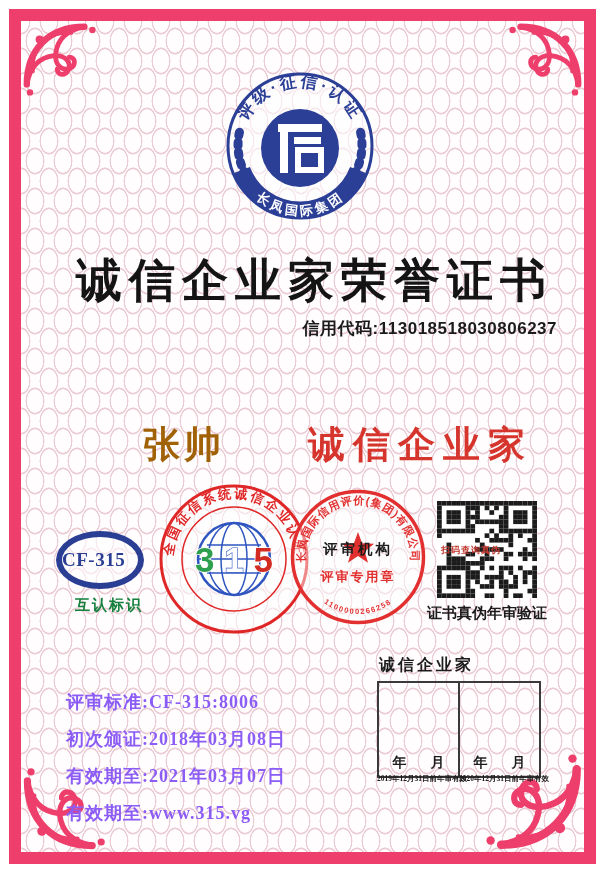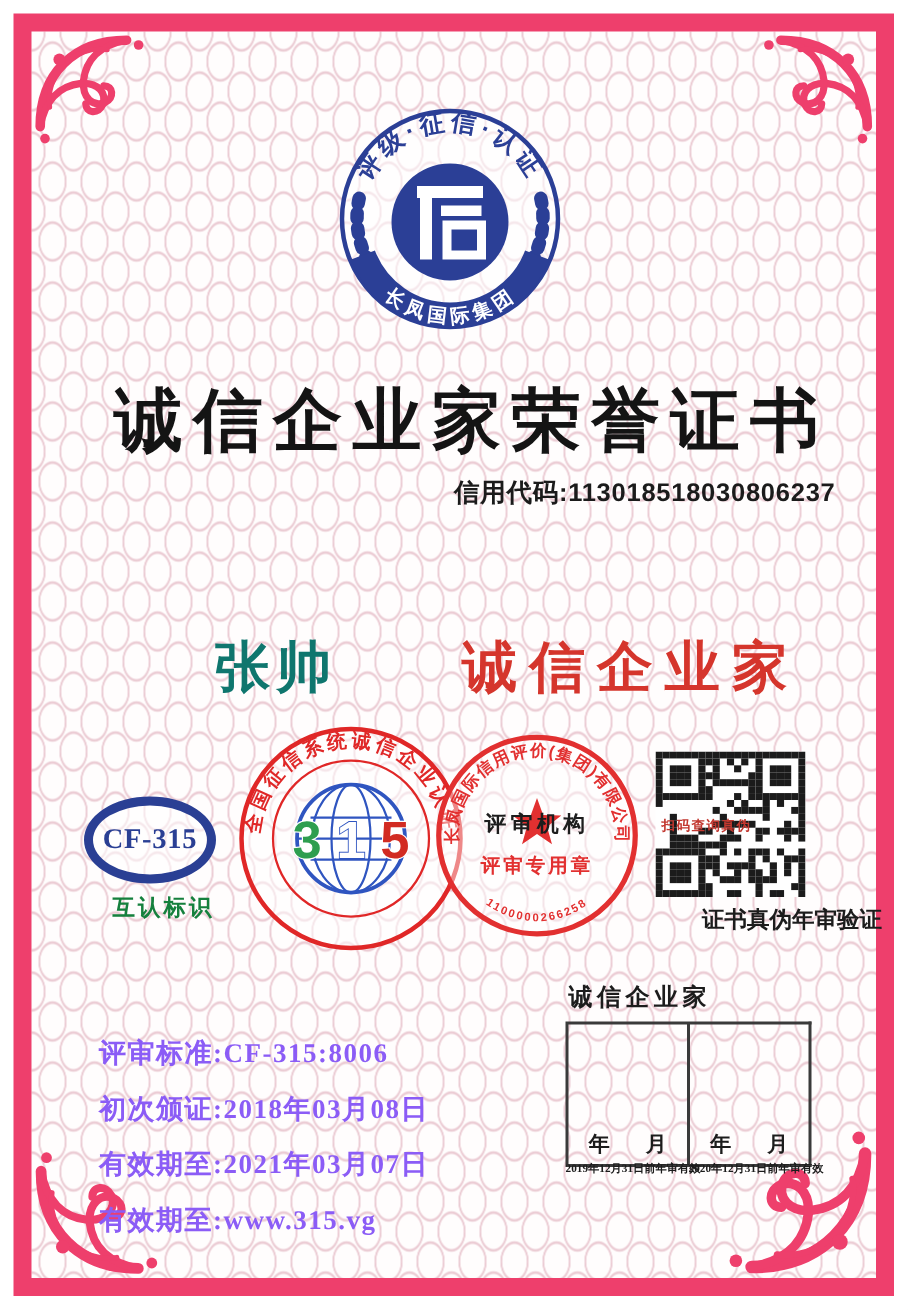--- a/index.html
+++ b/index.html
@@ -17,35 +17,35 @@
   .fl-tr{right:22px;top:22px;width:96px;height:96px;transform:rotate(90deg);}
   .fl-br{right:22px;bottom:22px;width:126px;height:126px;transform:rotate(180deg);}
   .fl-bl{left:22px;bottom:22px;width:108px;height:108px;transform:rotate(270deg);}
   .abs{position:absolute;z-index:5;}
   .emblem{left:214px;top:60px;width:172px;height:172px;}
   .title{left:0;top:250px;width:605px;text-align:center;font-size:46px;font-weight:900;
          letter-spacing:7px;color:#141414;white-space:nowrap;padding-left:12px;}
   .credit{right:48px;top:317px;font-size:17px;font-weight:bold;color:#1b1b1b;letter-spacing:.5px;}
   .company{left:0;top:353px;width:605px;text-align:center;font-size:30px;font-weight:900;
            letter-spacing:8px;color:#161616;white-space:nowrap;}
-  .recipient{left:143px;top:420px;font-size:37px;font-weight:900;color:#0f766e;letter-spacing:4px;}
+  .recipient{left:143px;top:420px;font-size:37px;font-weight:900;color:#a16207;letter-spacing:4px;}
   .honor{left:308px;top:420px;font-size:37px;font-weight:900;color:#d5352c;letter-spacing:8px;}
   .cf-badge{left:56px;top:531px;width:76px;height:46px;border:6px solid #2a3f94;border-radius:50%;
-            background:rgba(255,255,255,.55);display:flex;align-items:center;justify-content:center;}
+            background:rgba(255,255,255,.55);display:flex;align-items:center;justify-content:flex-start;}
   .cf-badge span{font-family:"Liberation Serif",serif;font-weight:bold;font-size:19px;color:#2a3f94;letter-spacing:.5px;}
   .cf-caption{left:75px;top:596px;font-family:"Liberation Serif",serif;font-weight:bold;font-size:15px;
               color:#15803d;letter-spacing:2px;}
   .seal315{left:157px;top:482px;width:154px;height:154px;}
   .orgseal{left:289px;top:488px;width:138px;height:138px;}
   .qr{left:437px;top:501px;width:100px;height:97px;background:#fff;}
   .qr svg{display:block;width:100%;height:100%;fill:#1b1b1b;}
   .qr-overlay{left:441px;top:544px;width:92px;text-align:left;font-size:9px;font-weight:bold;
               color:#c2372f;letter-spacing:1px;z-index:6;white-space:nowrap;}
   .qr-caption{left:426px;top:604px;width:122px;text-align:center;font-family:"Liberation Serif",serif;
-              font-weight:bold;font-size:15px;color:#1c1c1c;margin-left:41px;}
+              font-weight:bold;font-size:15px;color:#1c1c1c;}
   .details{left:66px;top:684px;}
   .detail-line{height:37px;line-height:37px;font-family:"Liberation Serif",serif;font-weight:bold;
                font-size:18px;color:#8b5cf6;letter-spacing:1px;white-space:nowrap;}
   .annual-title{left:379px;top:655px;font-family:"Liberation Serif",serif;font-weight:bold;
                 font-size:16px;color:#1c1c1c;letter-spacing:3px;}
   .annual-boxes{left:377px;top:681px;display:flex;}
   .annual-cell{width:79px;height:89px;border:2px solid #3a3a3a;display:flex;align-items:flex-end;
                justify-content:center;gap:24px;padding-bottom:4px;font-family:"Liberation Serif",serif;
                font-weight:bold;font-size:14px;color:#1c1c1c;}
   .annual-cell + .annual-cell{border-left:none;}

